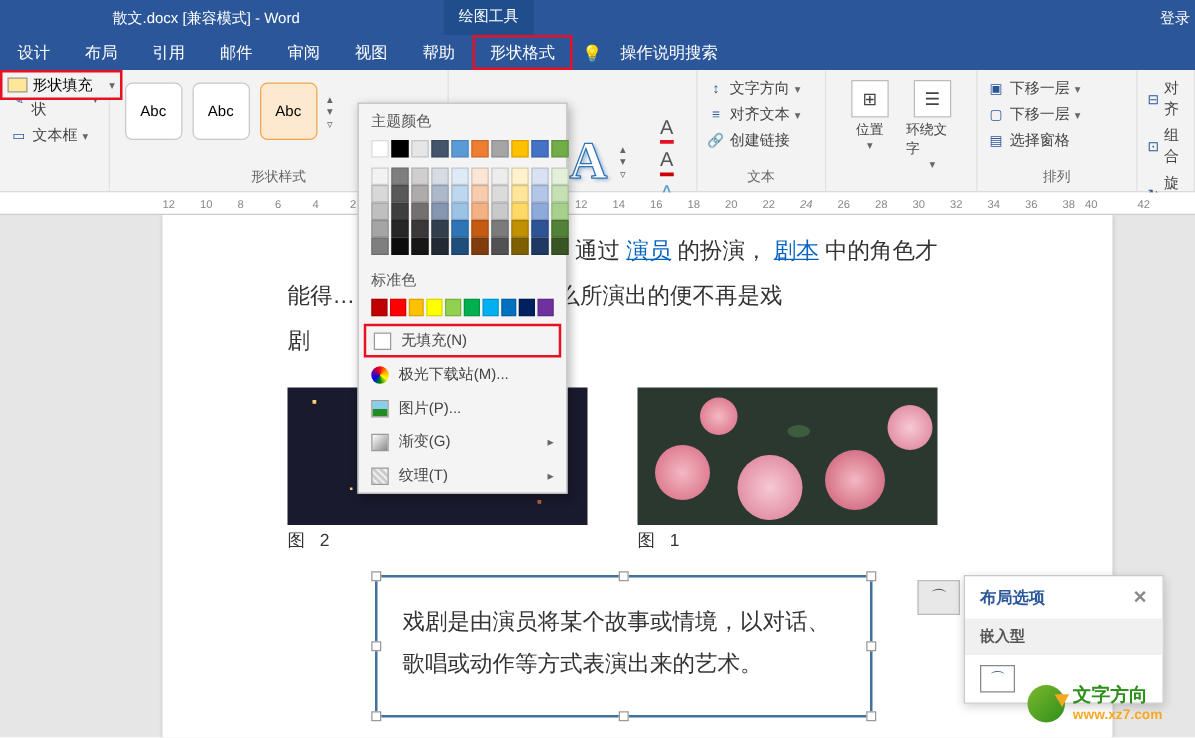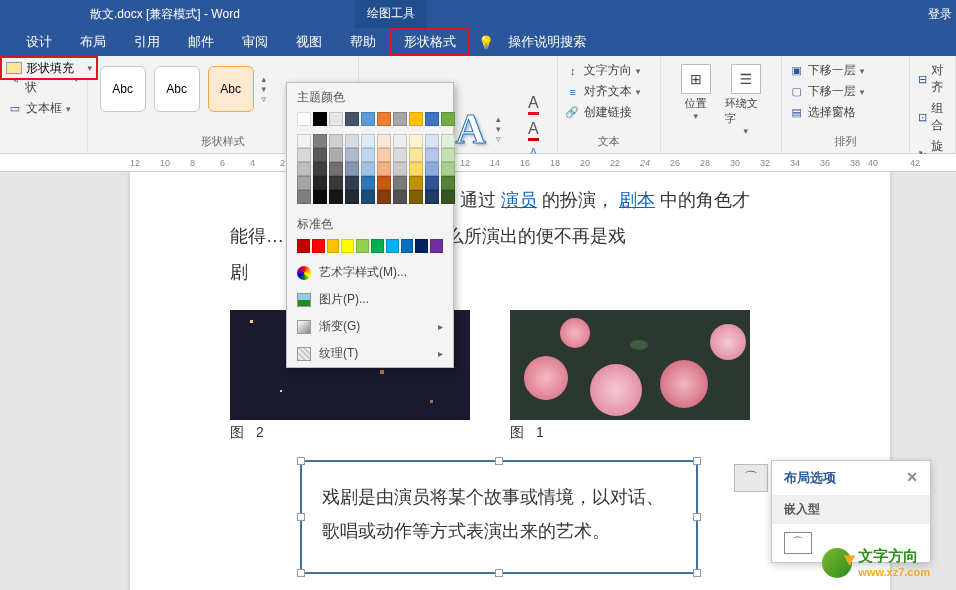--- a/index.html
+++ b/index.html
@@ -3,21 +3,21 @@
 <meta charset="utf-8">
 <style>
 * { box-sizing: border-box; margin: 0; padding: 0; font-family: "Microsoft YaHei", sans-serif; }
 body { background: #fff; width: 956px; height: 590px; overflow: hidden; position: relative; }
 
 .titlebar { background: #2b579a; height: 28px; display: flex; align-items: center; color: #fff; font-size: 12px; position: relative; }
 .titlebar .title { position: absolute; left: 90px; }
 .titlebar .drawing-tools { position: absolute; left: 355px; top: 0; height: 28px; background: #204d8c; padding: 5px 12px; }
 .titlebar .login { position: absolute; right: 4px; }
 
-.menubar { background: #2b579a; height: 28px; display: flex; align-items: center; color: #fff; font-size: 13px; padding-left: 12px; }
+.menubar { background: #2b579a; height: 28px; display: flex; align-items: center; color: #fff; font-size: 13px; }
 .menubar .menu-item { padding: 5px 14px; cursor: pointer; }
 .menubar .shape-format { border: 2px solid #e81123; padding: 3px 12px; }
 .menubar .bulb { padding: 5px 8px; }
 .menubar .search { padding: 5px 6px; }
 
 .ribbon { background: #f3f3f3; height: 98px; border-bottom: 1px solid #d4d4d4; display: flex; position: relative; }
 .ribbon-group { border-right: 1px solid #e1e1e1; padding: 4px 8px 2px; display: flex; flex-direction: column; height: 100%; }
 .ribbon-group-label { text-align: center; font-size: 11px; color: #666; margin-top: auto; padding-bottom: 2px; }
 
 .edit-shape-group { width: 90px; }
@@ -422,23 +422,27 @@
       <div class="color-cell" style="background: rgb(255, 0, 0);"></div>
       <div class="color-cell" style="background: rgb(255, 192, 0);"></div>
       <div class="color-cell" style="background: rgb(255, 255, 0);"></div>
       <div class="color-cell" style="background: rgb(146, 208, 80);"></div>
       <div class="color-cell" style="background: rgb(0, 176, 80);"></div>
       <div class="color-cell" style="background: rgb(0, 176, 240);"></div>
       <div class="color-cell" style="background: rgb(0, 112, 192);"></div>
       <div class="color-cell" style="background: rgb(0, 32, 96);"></div>
       <div class="color-cell" style="background: rgb(112, 48, 160);"></div>
     </div>
+  <div class="popup-item no-fill">
+    <span class="swatch"></span>
+    <span>无填充(N)</span>
+  </div>
   <div class="popup-item">
     <span class="pal"></span>
-    <span>艺术字样式(M)...</span>
+    <span>极光下载站(M)...</span>
   </div>
   <div class="popup-item">
     <span class="pic"></span>
     <span>图片(P)...</span>
   </div>
   <div class="popup-item">
     <span class="grad"></span>
     <span>渐变(G)</span>
     <span class="chev">▸</span>
   </div>

